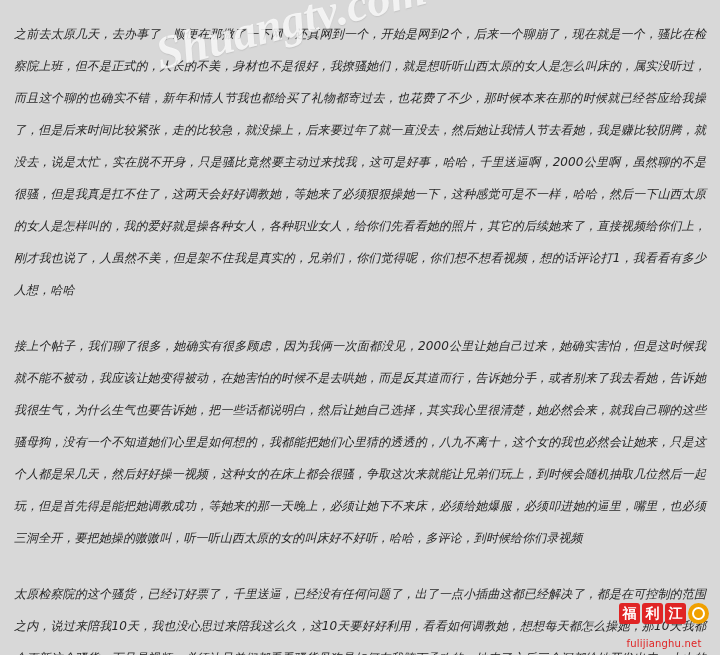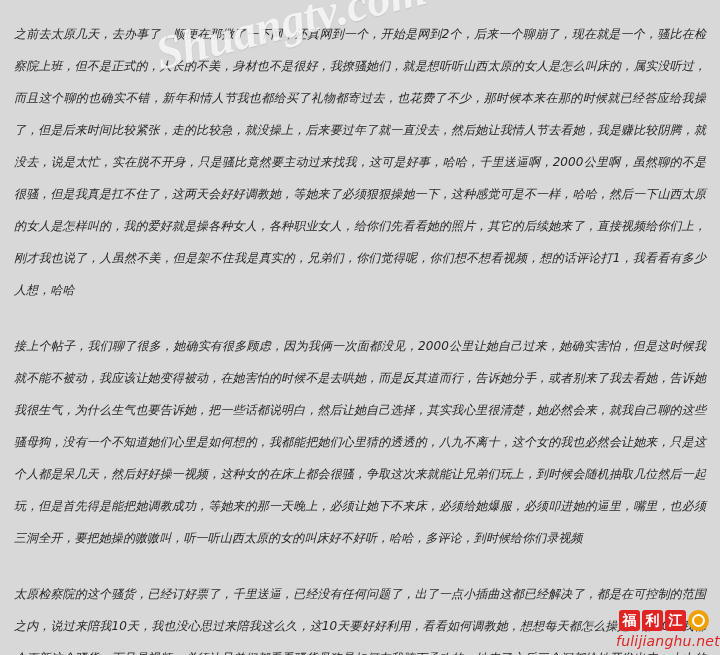--- a/index.html
+++ b/index.html
@@ -97,25 +97,24 @@
     position: absolute;
     left: 4px;
     top: 4px;
     width: 13px;
     height: 13px;
     border-radius: 50%;
     border: 2px solid #ffffff;
     box-sizing: border-box;
   }
   .logo-sub {
-    margin-top: 2px;
-    font-size: 14px;
+    margin-top: 14px;
+    font-size: 10px;
     color: #e02424;
     letter-spacing: 0.2px;
-    font-style: italic;
   }
 </style>
 </head>
 <body>
 
 <div class="page">
 
   <div class="content">
     <p class="para">之前去太原几天，去办事了，顺便在那撒了一下网，还真网到一个，开始是网到2个，后来一个聊崩了，现在就是一个，骚比在检察院上班，但不是正式的，人长的不美，身材也不是很好，我撩骚她们，就是想听听山西太原的女人是怎么叫床的，属实没听过，而且这个聊的也确实不错，新年和情人节我也都给买了礼物都寄过去，也花费了不少，那时候本来在那的时候就已经答应给我操了，但是后来时间比较紧张，走的比较急，就没操上，后来要过年了就一直没去，然后她让我情人节去看她，我是赚比较阴腾，就没去，说是太忙，实在脱不开身，只是骚比竟然要主动过来找我，这可是好事，哈哈，千里送逼啊，2000公里啊，虽然聊的不是很骚，但是我真是扛不住了，这两天会好好调教她，等她来了必须狠狠操她一下，这种感觉可是不一样，哈哈，然后一下山西太原的女人是怎样叫的，我的爱好就是操各种女人，各种职业女人，给你们先看看她的照片，其它的后续她来了，直接视频给你们上，刚才我也说了，人虽然不美，但是架不住我是真实的，兄弟们，你们觉得呢，你们想不想看视频，想的话评论打1，我看看有多少人想，哈哈</p>
     <p class="para">接上个帖子，我们聊了很多，她确实有很多顾虑，因为我俩一次面都没见，2000公里让她自己过来，她确实害怕，但是这时候我就不能不被动，我应该让她变得被动，在她害怕的时候不是去哄她，而是反其道而行，告诉她分手，或者别来了我去看她，告诉她我很生气，为什么生气也要告诉她，把一些话都说明白，然后让她自己选择，其实我心里很清楚，她必然会来，就我自己聊的这些骚母狗，没有一个不知道她们心里是如何想的，我都能把她们心里猜的透透的，八九不离十，这个女的我也必然会让她来，只是这个人都是呆几天，然后好好操一视频，这种女的在床上都会很骚，争取这次来就能让兄弟们玩上，到时候会随机抽取几位然后一起玩，但是首先得是能把她调教成功，等她来的那一天晚上，必须让她下不来床，必须给她爆服，必须叩进她的逼里，嘴里，也必须三洞全开，要把她操的嗷嗷叫，听一听山西太原的女的叫床好不好听，哈哈，多评论，到时候给你们录视频</p>

